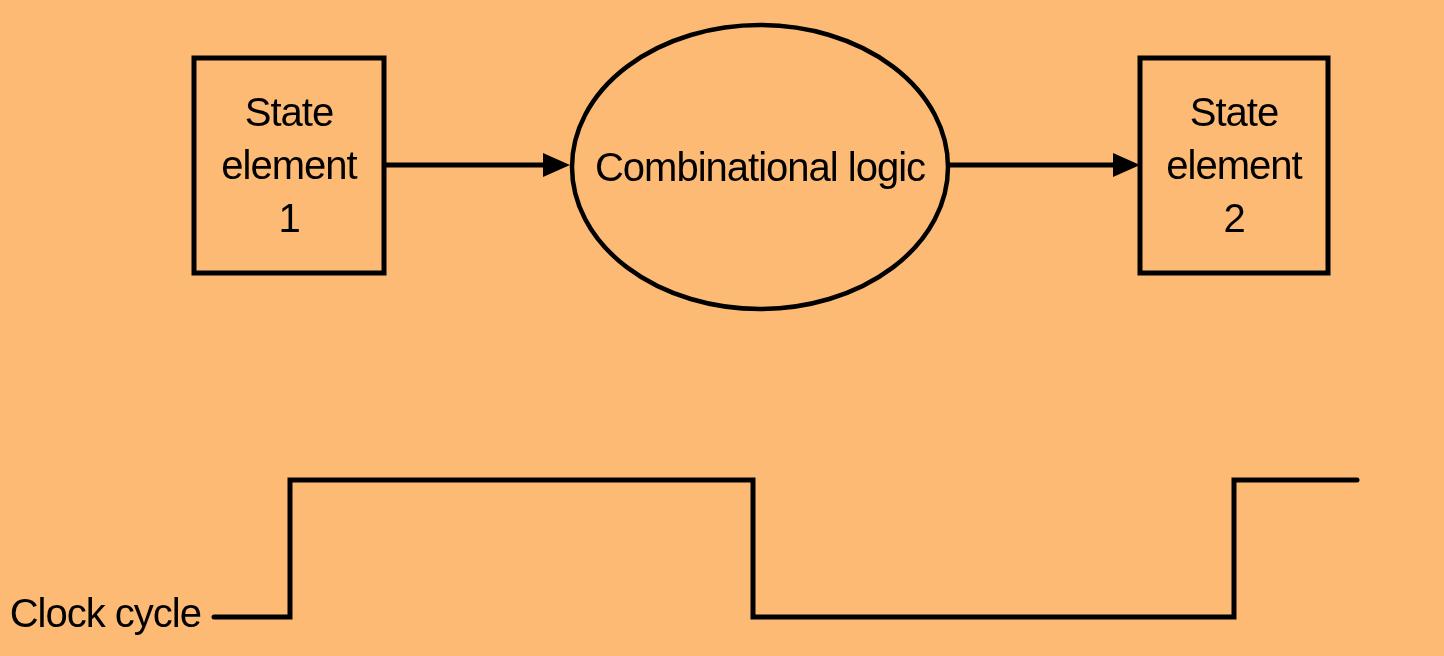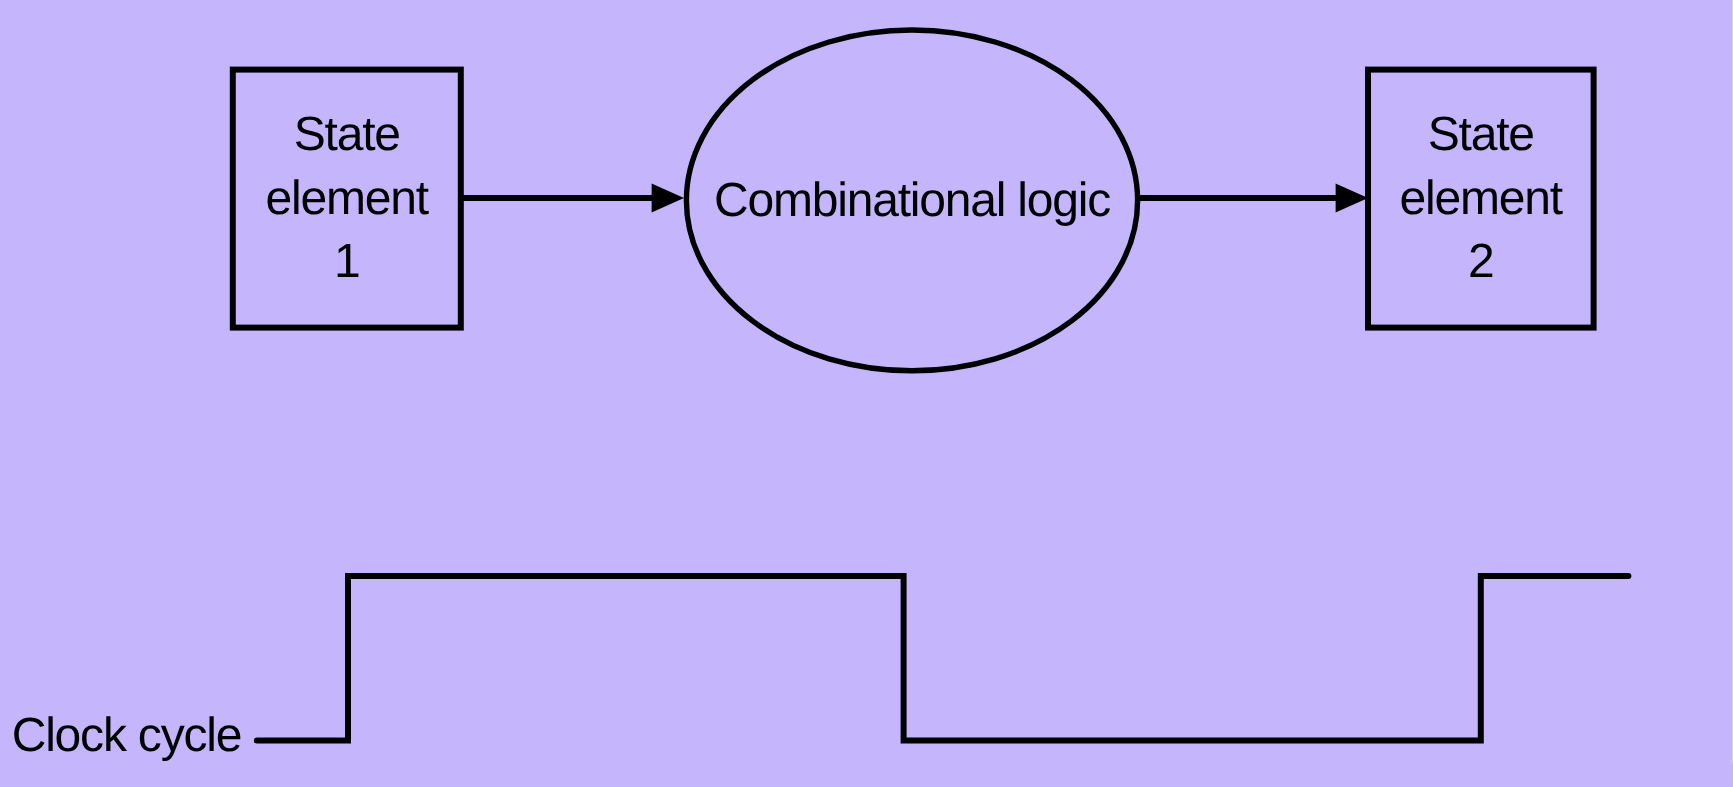--- a/index.html
+++ b/index.html
@@ -4,21 +4,21 @@
 <style>
   html, body {
     margin: 0;
     padding: 0;
     background: #ffffff;
   }
   .canvas {
     position: relative;
     width: 1444px;
     height: 656px;
-    background: #c4b5fd;
+    background: #fdba74;
     overflow: hidden;
     font-family: "Liberation Sans", sans-serif;
   }
   svg text {
     font-family: "Liberation Sans", sans-serif;
     font-size: 40px;
     letter-spacing: -1px;
     fill: #000000;
   }
   .shape {

